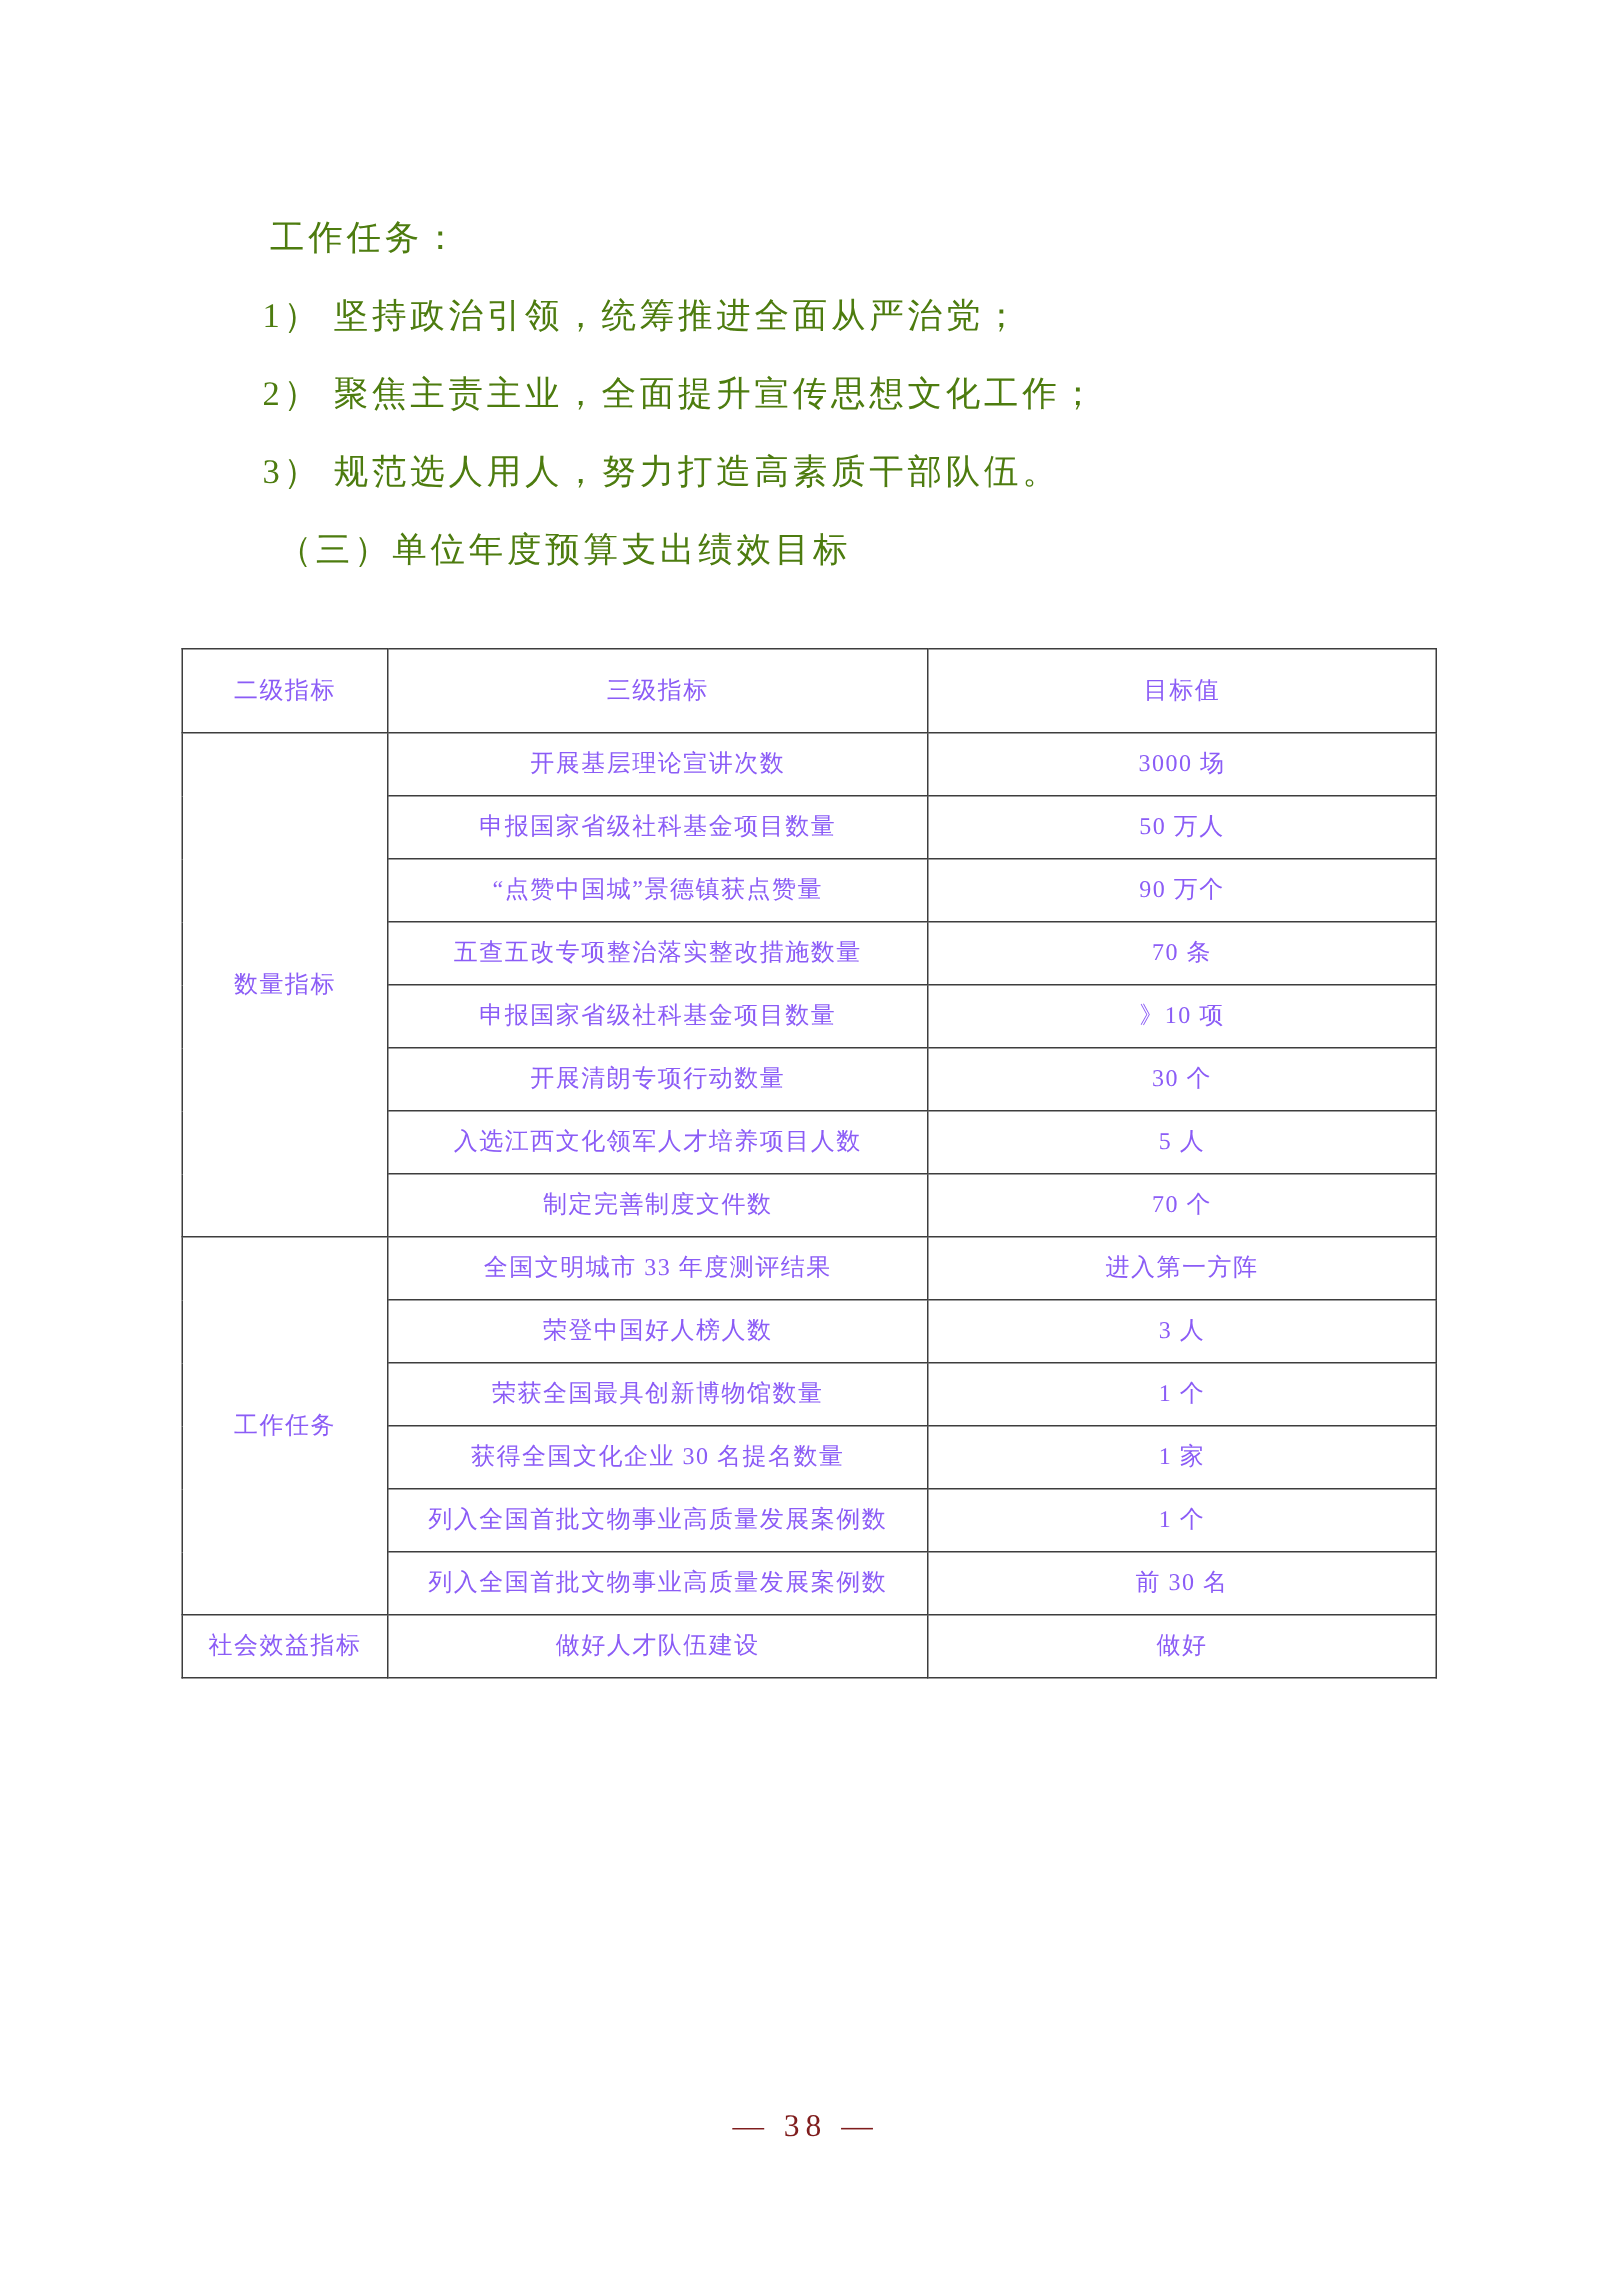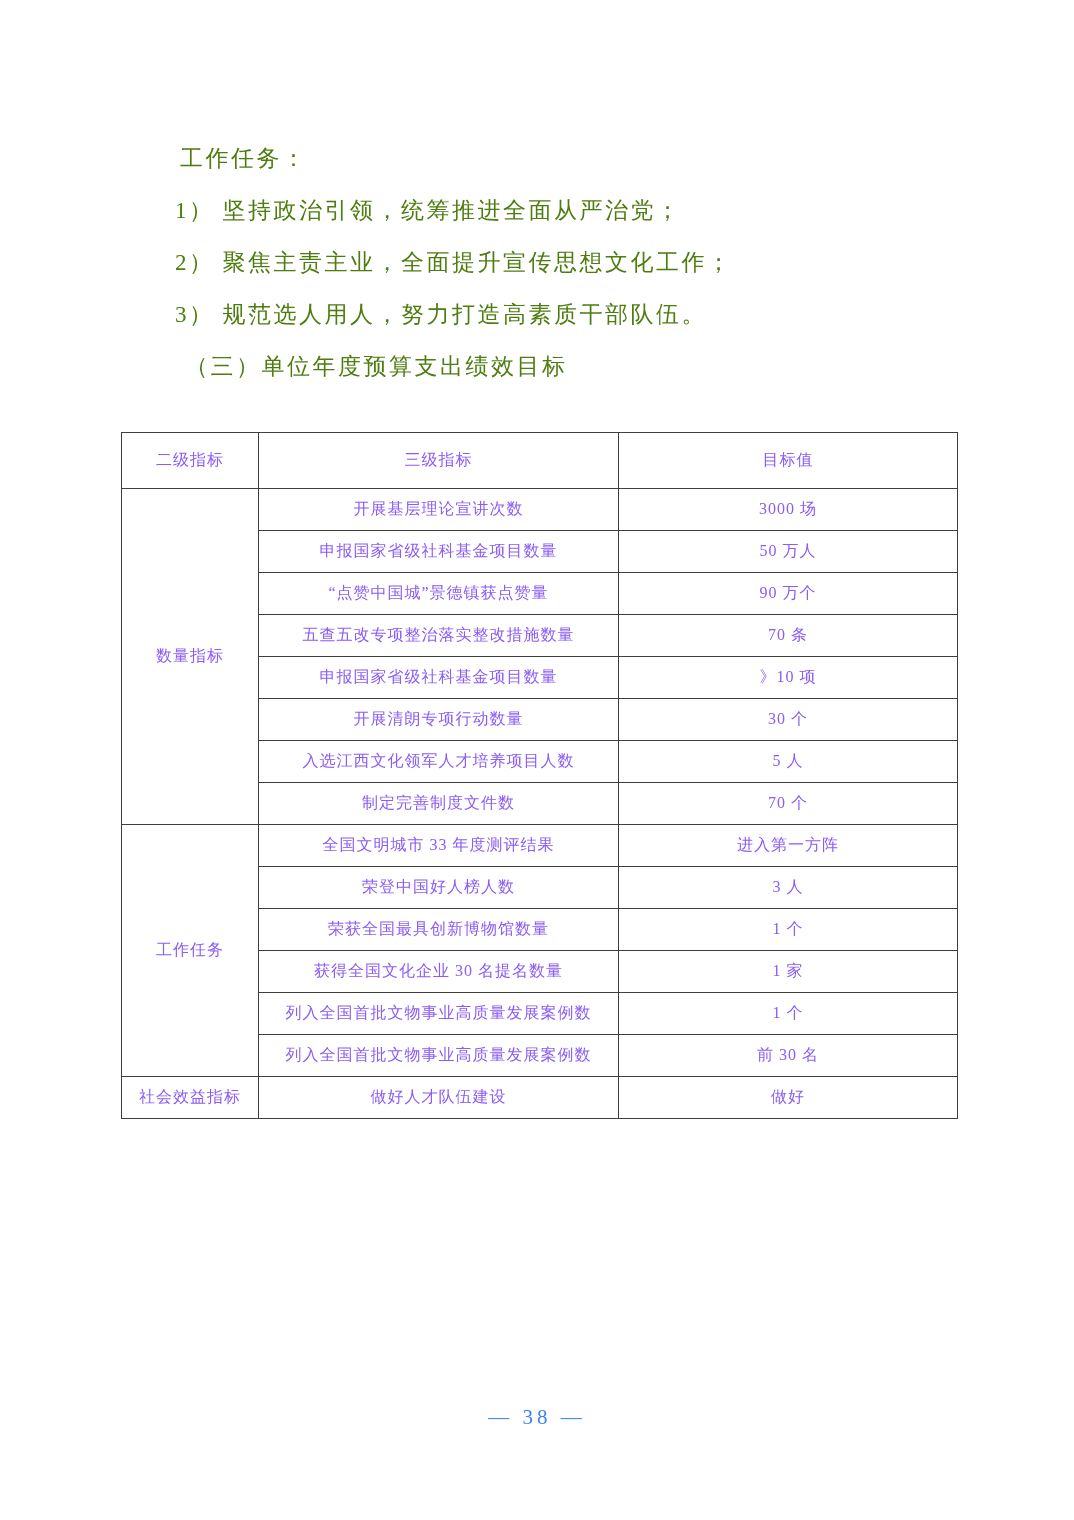--- a/index.html
+++ b/index.html
@@ -61,21 +61,21 @@
 
   
   .page-number {
     position: absolute;
     left: 0;
     top: 1405px;
     width: 100%;
     text-align: center;
     font-size: 21px;
     letter-spacing: 4px;
-    color: #3b82f6;
+    color: #7f1d1d;
   }
 </style>
 </head>
 <body>
 
 <div class="page">
 
   <div class="intro">
     <span class="line task-title">工作任务：</span>
     <span class="line list-item"><span class="num">1）</span><span>坚持政治引领，统筹推进全面从严治党；</span></span>

